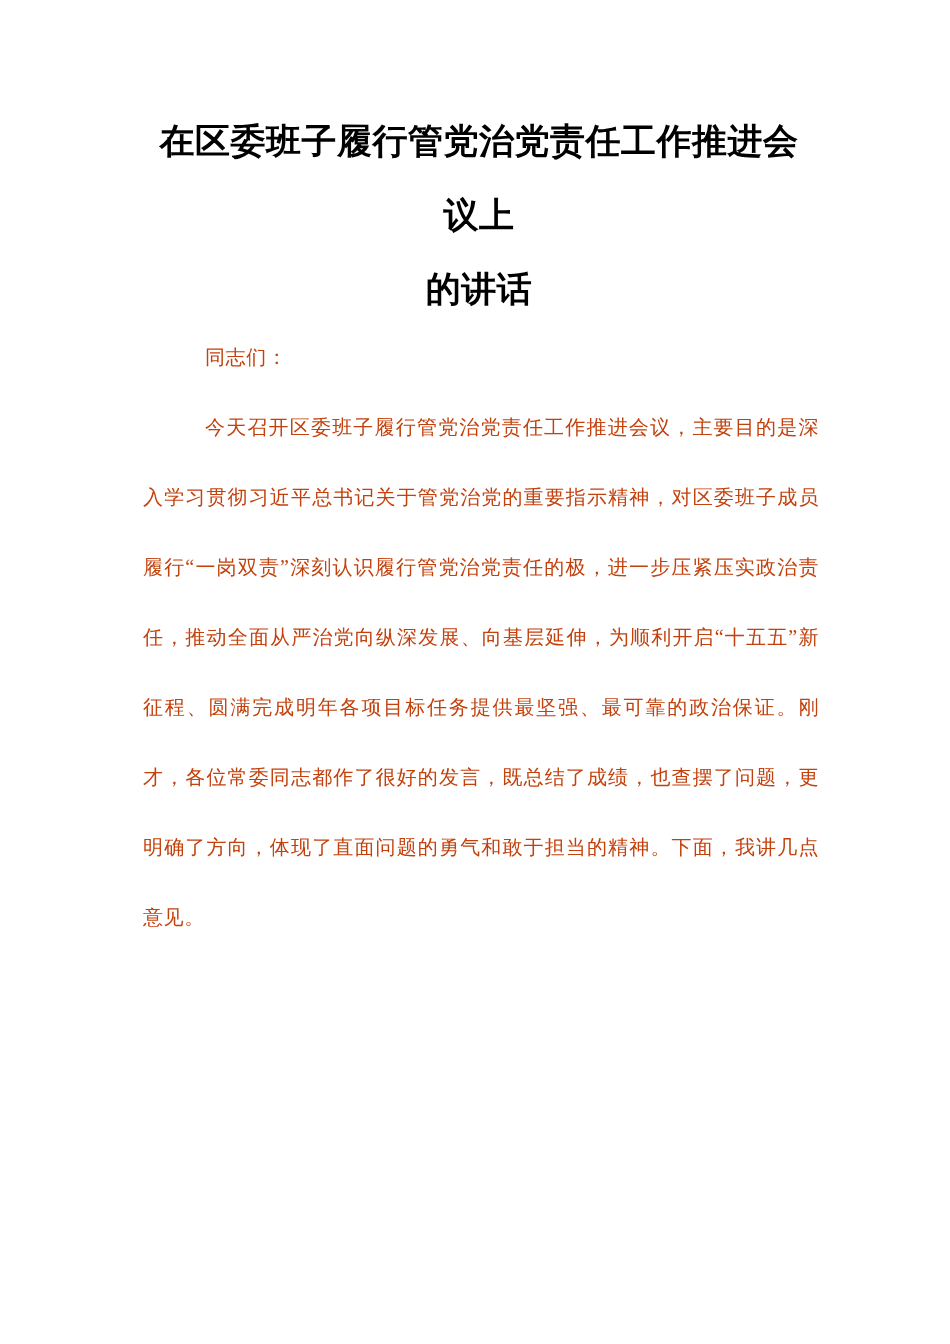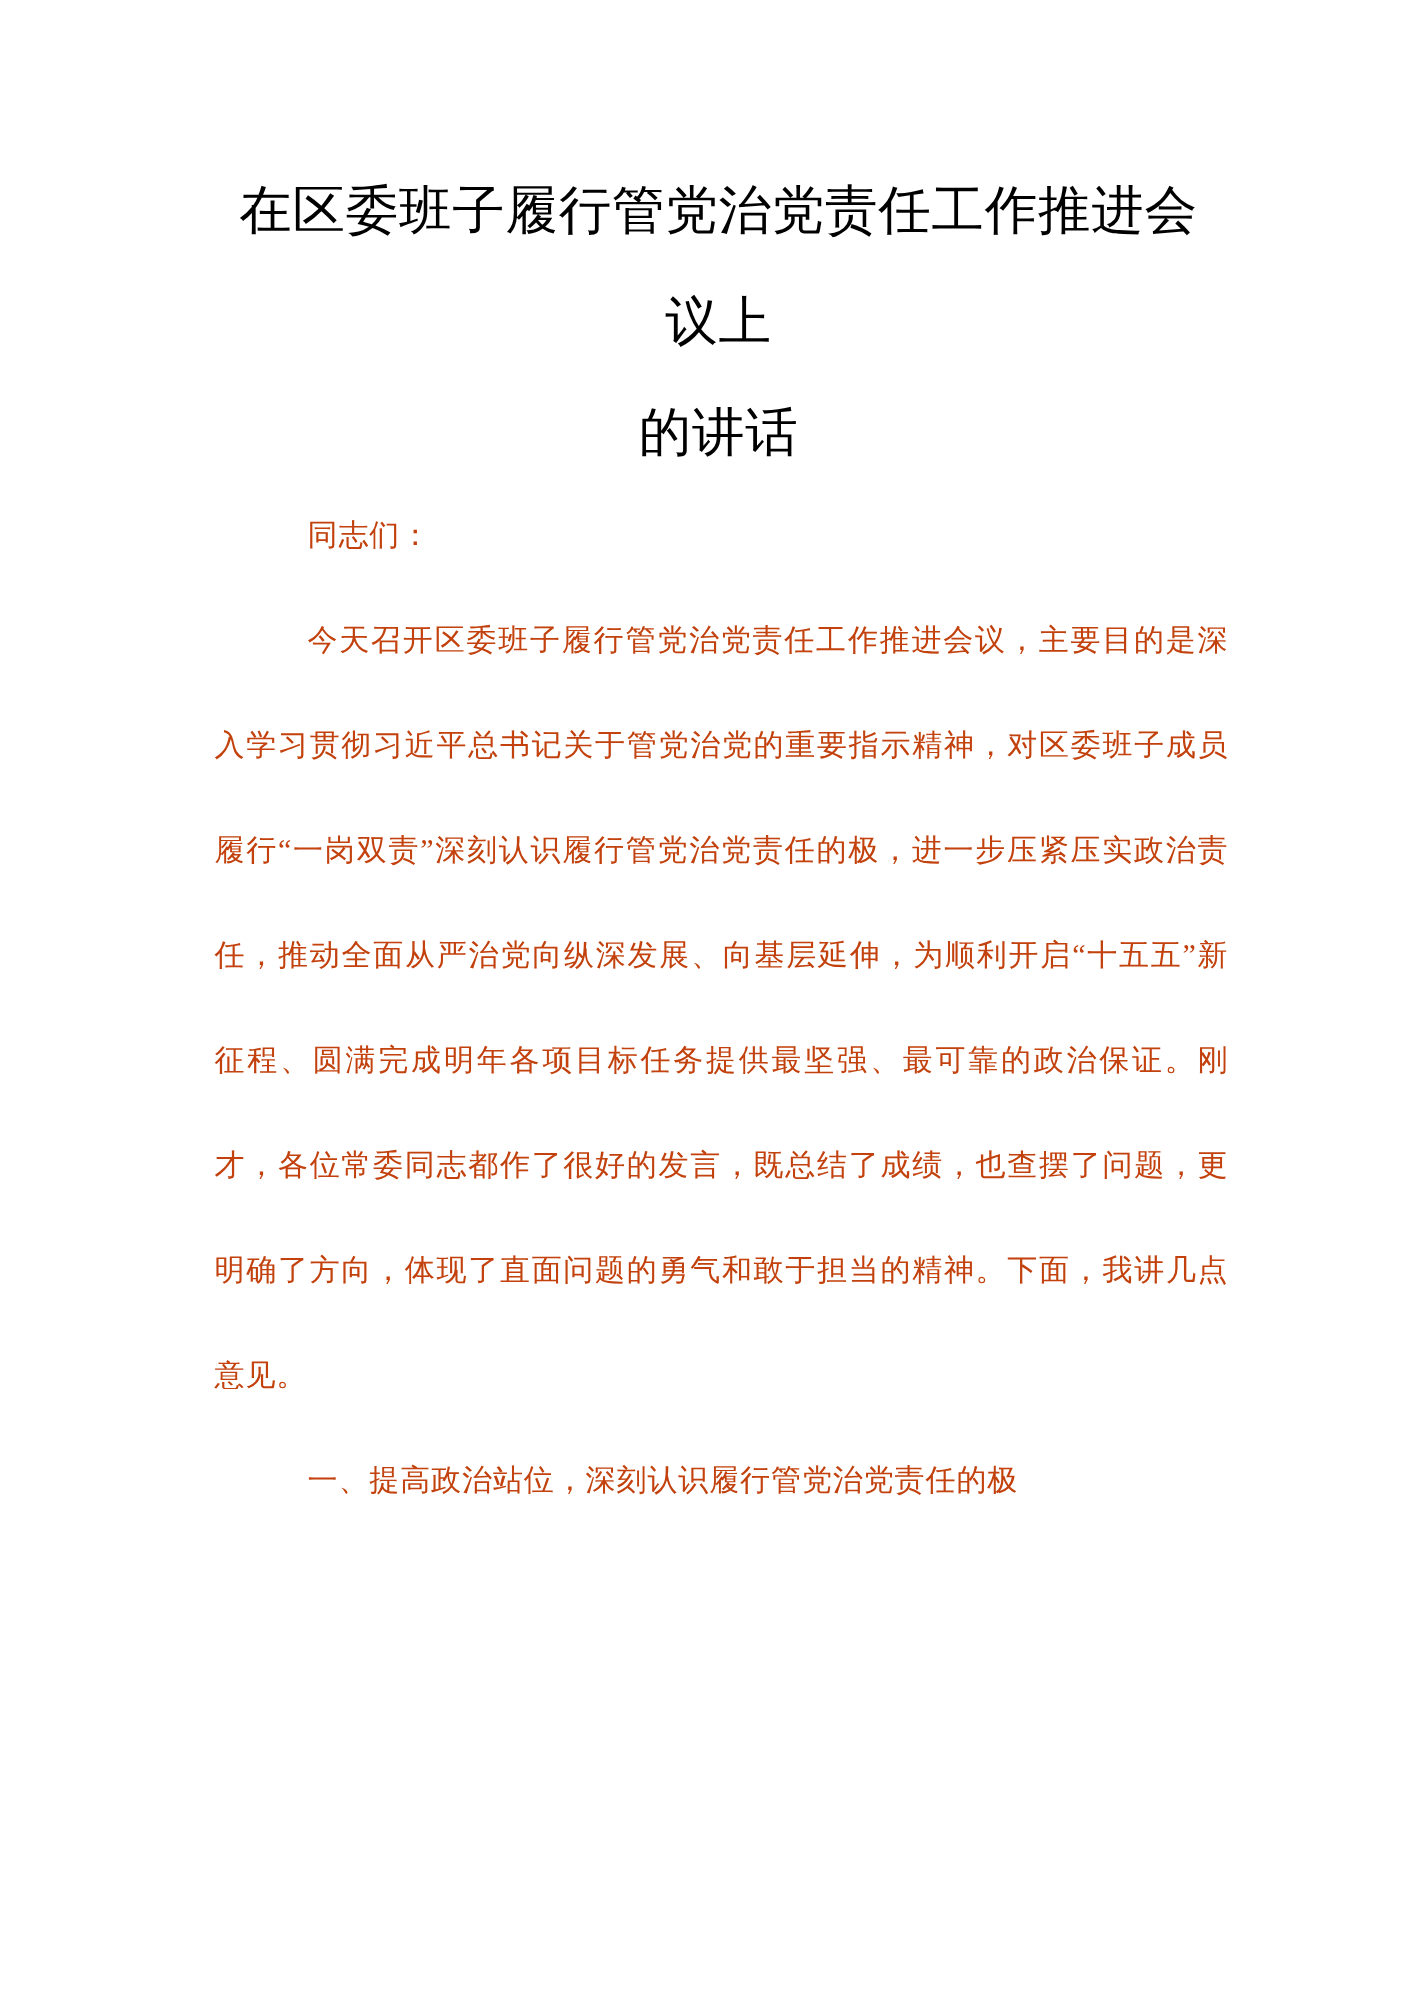--- a/index.html
+++ b/index.html
@@ -23,21 +23,21 @@
   }
 
   
   .doc-title {
     position: absolute;
     left: 143px;
     top: 104px;
     width: 672px;
     text-align: center;
     font-family: "Liberation Sans", "DejaVu Sans", sans-serif;
-    font-weight: normal;
+    font-weight: bold;
     font-size: 35px;
     line-height: 74px;
     letter-spacing: 0.5px;
     color: #000000;
     white-space: pre-line;
   }
 
   
   .body-block {
     position: absolute;
@@ -66,17 +66,16 @@
 
   <div class="doc-title">在区委班子履行管党治党责任工作推进会议上
 的讲话</div>
 
   <div class="body-block">
 
     <p class="para">同志们：</p>
 
     <p class="para">今天召开区委班子履行管党治党责任工作推进会议，主要目的是深入学习贯彻习近平总书记关于管党治党的重要指示精神，对区委班子成员履行“一岗双责”深刻认识履行管党治党责任的极，进一步压紧压实政治责任，推动全面从严治党向纵深发展、向基层延伸，为顺利开启“十五五”新征程、圆满完成明年各项目标任务提供最坚强、最可靠的政治保证。刚才，各位常委同志都作了很好的发言，既总结了成绩，也查摆了问题，更明确了方向，体现了直面问题的勇气和敢于担当的精神。下面，我讲几点意见。</p>
 
-    <p class="para">一、提高政治站位，深刻认识履行管党治党责任的极</p>
 
   </div>
 
 </div>
 
 </body></html>

